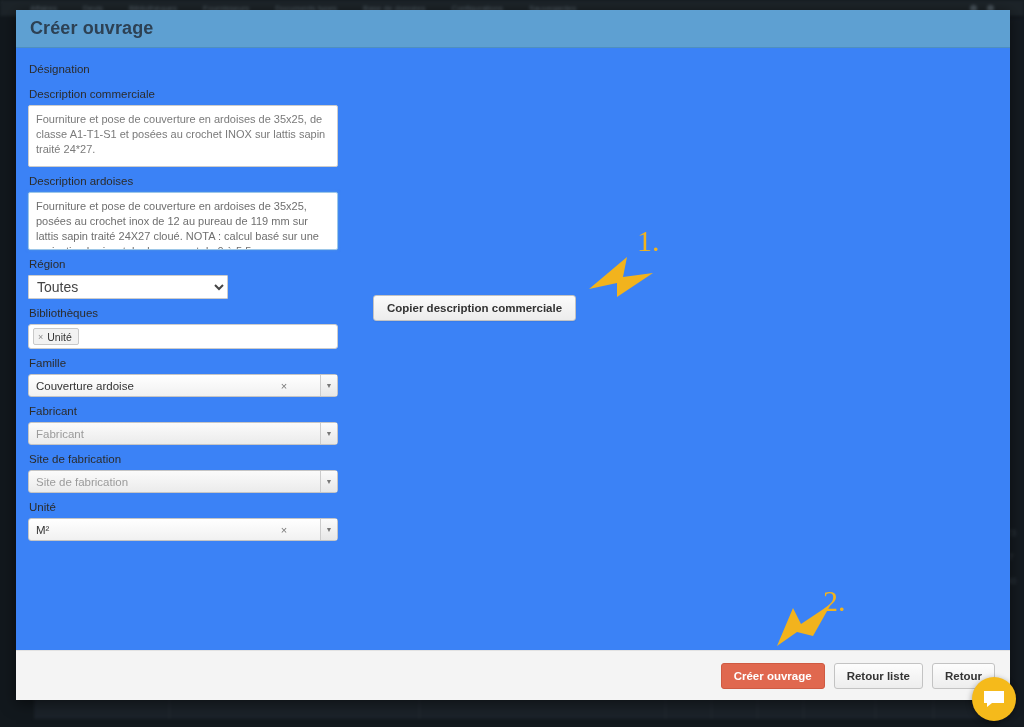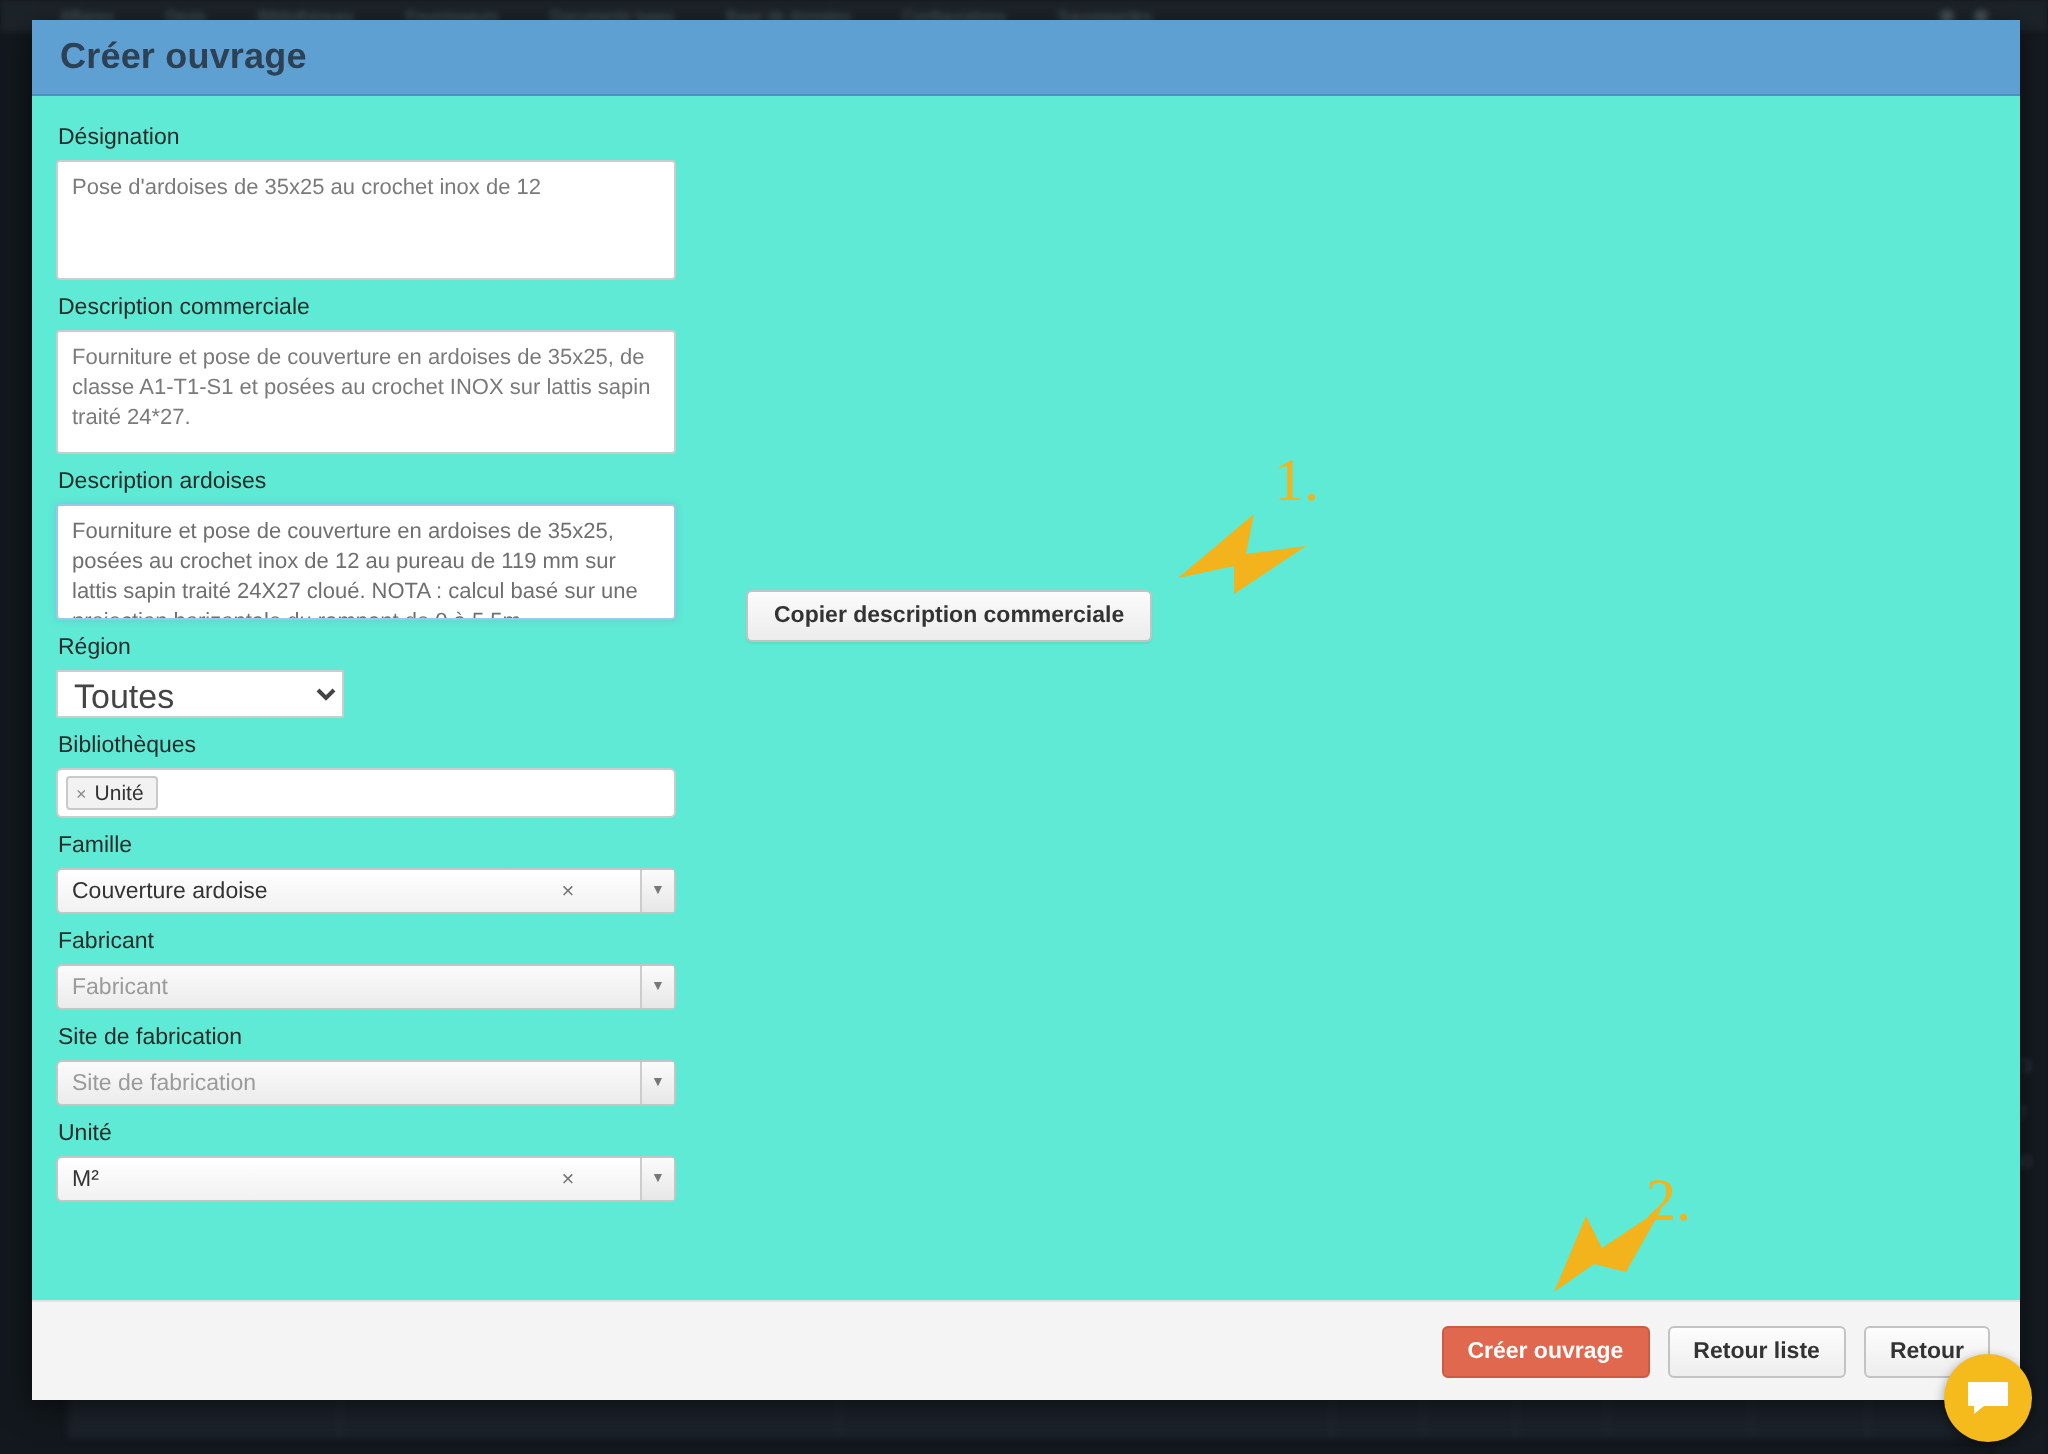--- a/index.html
+++ b/index.html
@@ -64,21 +64,21 @@
   #bg-table .th.c6 { width: 46px; }
   #bg-table .th.c7 { width: 72px; }
   #bg-table .th.c8 { width: 58px; }
   #bg-table .th.c9 { width: 66px; border-right: none; }
 
   
   #modal {
     position: absolute;
     left: 16px; top: 10px;
     width: 994px; height: 690px;
-    background: #5eead4;
+    background: #3b82f6;
     box-shadow: 0 3px 14px rgba(0,0,0,.55);
     display: flex; flex-direction: column;
     overflow: hidden;
   }
   #modal-header {
     height: 38px;
     background: #5ea0d2;
     border-bottom: 1px solid #4e8fc0;
     display: flex; align-items: center;
     padding: 0 14px;
@@ -124,24 +124,24 @@
   textarea.ta.small { height: 60px; }
   textarea.ta.medium { height: 62px; }
   textarea.ta.focused {
     height: 58px;
     border: 1px solid #9dc7e8;
     box-shadow: 0 0 3px rgba(110,170,215,.5);
     color: #6f6f6f;
   }
 
   select.sel {
-    width: 144px; height: 24px;
+    width: 200px; height: 24px;
     border: 1px solid #ccc; border-radius: 1px;
     background: #fff;
-    font-size: 17px; color: #444;
+    font-size: 14px; color: #444;
     padding: 2px 4px;
     font-family: "Liberation Sans", sans-serif;
   }
 
   .tagbox {
     width: 310px; height: 25px;
     border: 1px solid #ccc; border-radius: 3px;
     background: #fff;
     display: flex; align-items: center;
     padding: 0 4px;
@@ -298,21 +298,20 @@
 
   <div id="modal-header">
     <span id="modal-title">Créer ouvrage</span>
   </div>
 
   <div id="modal-body">
 
     <div class="form-col">
 
       <div class="field-label">Désignation</div>
-      <textarea class="ta small" style="">Pose d'ardoises de 35x25 au crochet inox de 12</textarea>
 
       <div class="gap"></div>
       <div class="field-label">Description commerciale</div>
       <textarea class="ta medium" style="">Fourniture et pose de couverture en ardoises de 35x25, de classe A1-T1-S1 et posées au crochet INOX sur lattis sapin traité 24*27.</textarea>
 
       <div class="gap"></div>
       <div class="field-label">Description ardoises</div>
       <textarea class="ta focused" style="">Fourniture et pose de couverture en ardoises de 35x25, posées au crochet inox de 12 au pureau de 119 mm sur lattis sapin traité 24X27 cloué. NOTA : calcul basé sur une projection horizontale du rampant de 0 à 5.5m.</textarea>
 
       <div class="gap"></div>

